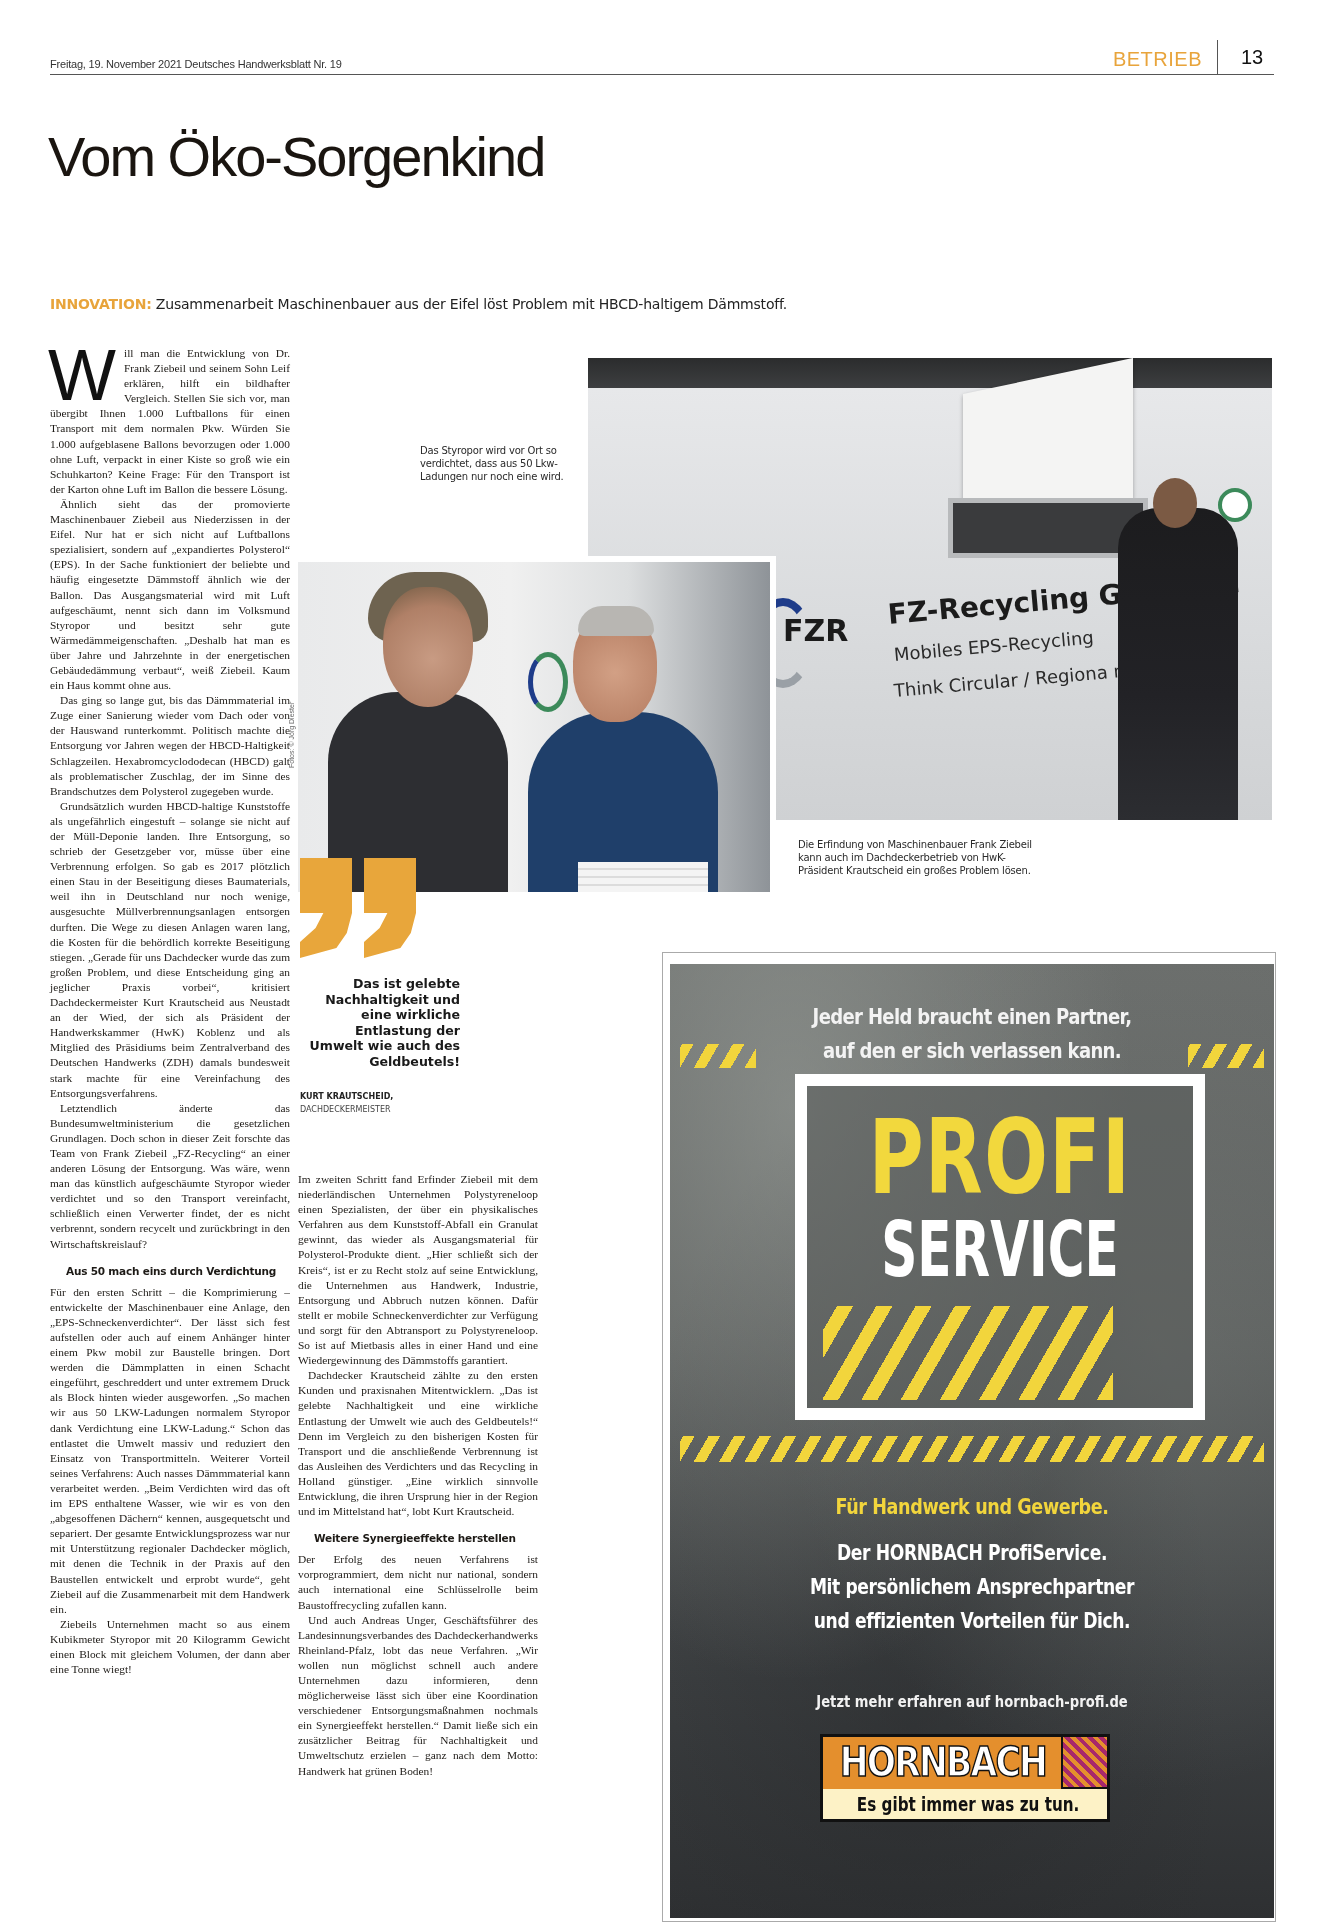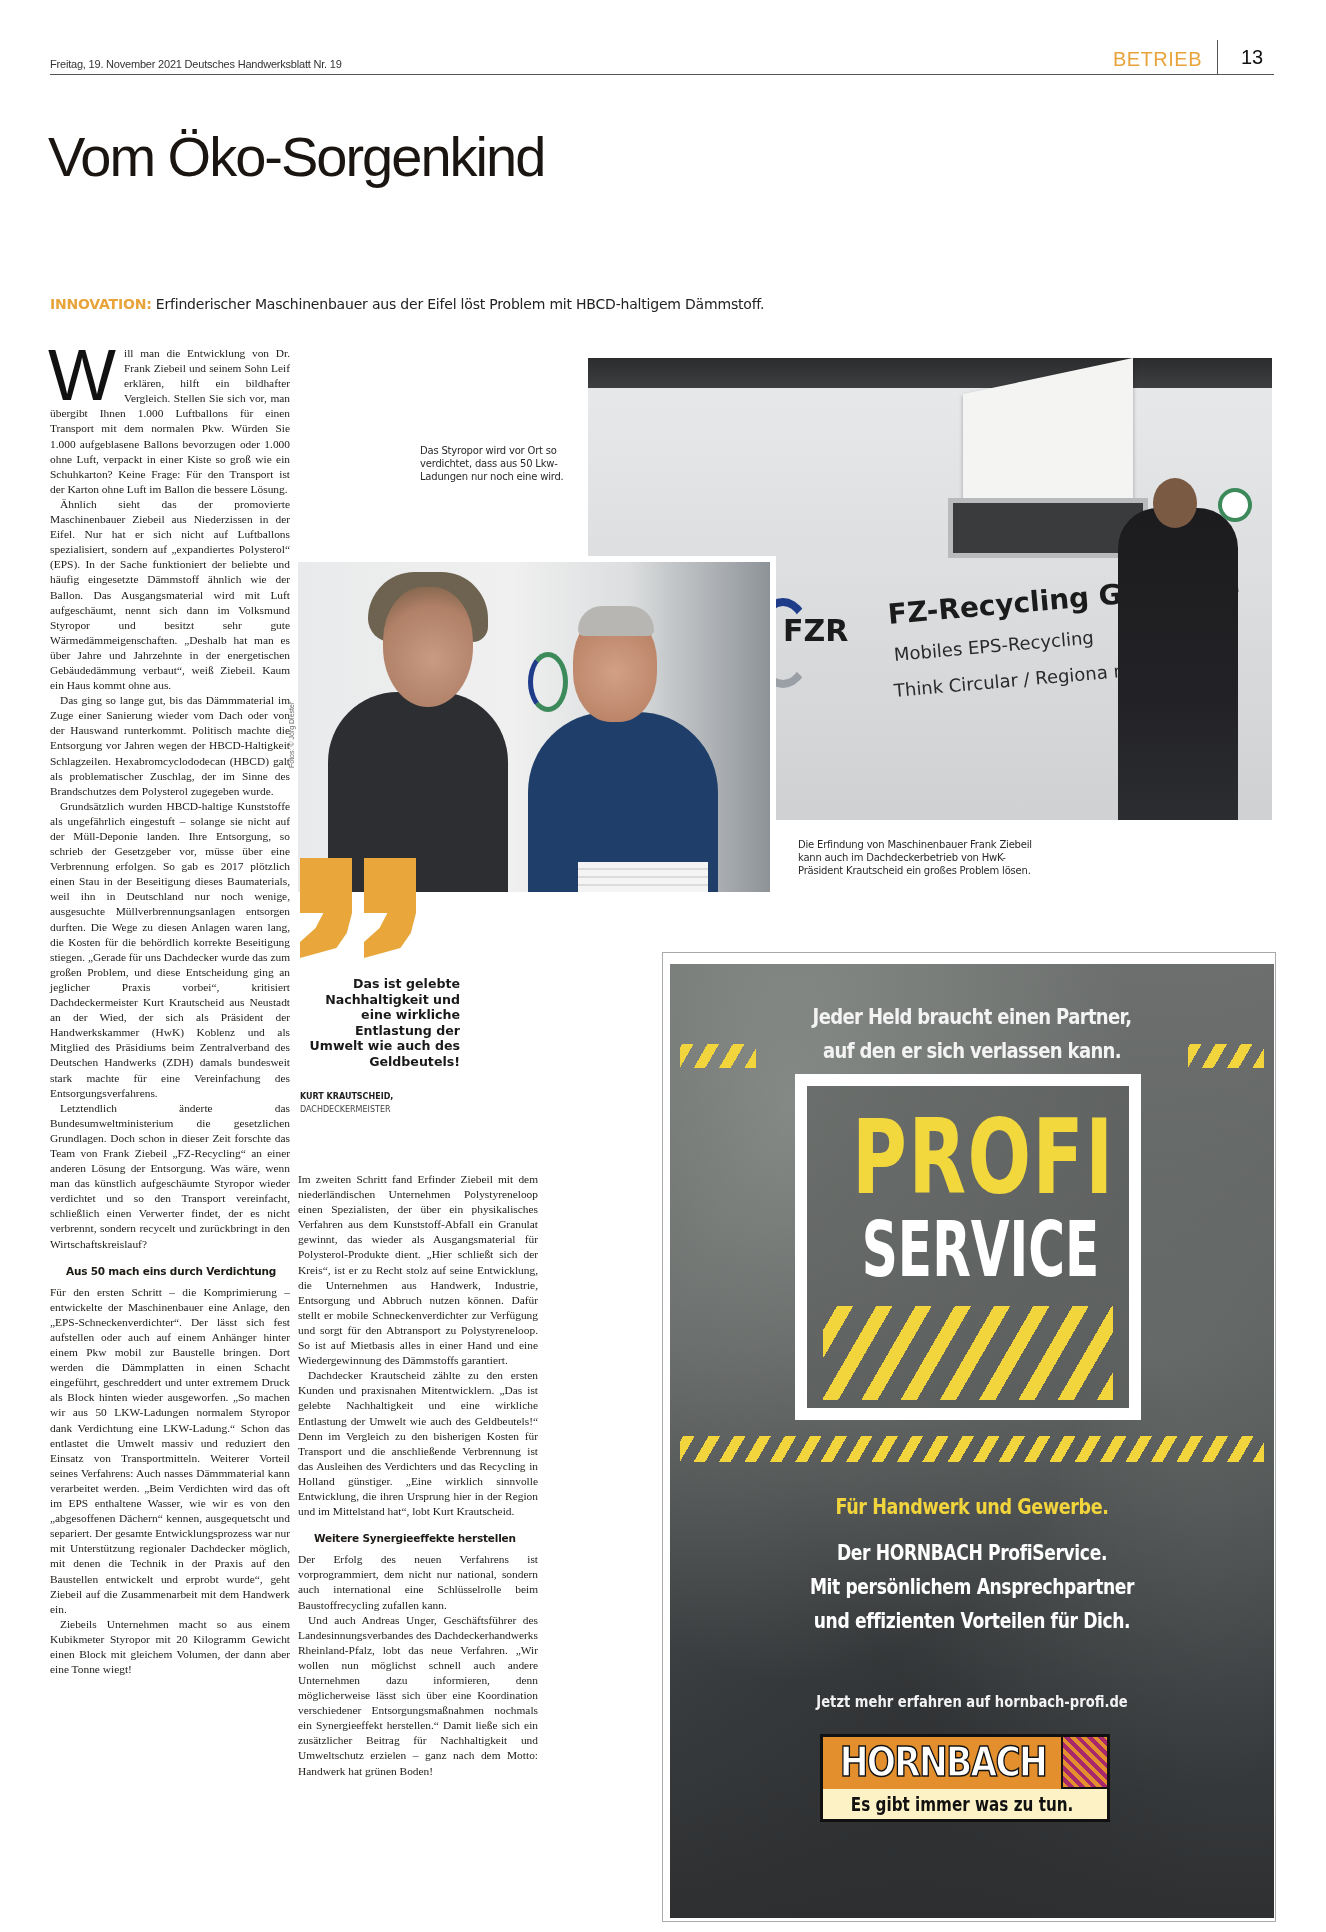--- a/index.html
+++ b/index.html
@@ -77,50 +77,50 @@
         background:
           radial-gradient(ellipse at 20% 15%, rgba(160,165,160,0.55), transparent 50%),
           radial-gradient(ellipse at 80% 40%, rgba(120,125,122,0.4), transparent 55%),
           radial-gradient(ellipse at 40% 80%, rgba(40,42,44,0.5), transparent 60%),
           linear-gradient(180deg, #6b6e6c 0%, #5a5d5c 40%, #3c3f41 75%, #2e3032 100%); }
   .ad-headline { position: absolute; left: 0; top: 36px; width: 100%; text-align: center; font-family: "DejaVu Sans", sans-serif; font-weight: bold; font-size: 22px; line-height: 34px; color: #f3f3f3; letter-spacing: -0.8px; transform: scaleX(0.82); }
   .hazard { position: absolute; height: 24px; background: repeating-linear-gradient(-60deg, #f2d53c 0 10px, transparent 10px 22px); }
   .hazard-left { left: 10px; top: 80px; width: 76px; }
   .hazard-right { right: 10px; top: 80px; width: 76px; }
   .hazard-bottom { left: 10px; top: 472px; width: 584px; height: 26px; }
-  .profi-box { position: absolute; left: 125px; top: 110px; width: 346px; height: 346px; border: 12px solid #ffffff; background: rgba(90,94,92,0.6); }
+  .profi-box { position: absolute; left: 125px; top: 110px; width: 410px; height: 346px; border: 12px solid #ffffff; background: rgba(90,94,92,0.6); }
   .profi-word { position: absolute; left: 0; top: 16px; width: 100%; text-align: center; font-family: "DejaVu Sans", sans-serif; font-weight: bold; font-size: 104px; line-height: 110px; color: #f2d83d; letter-spacing: 2px; transform: scaleX(0.72); }
   .service-word { position: absolute; left: 0; top: 124px; width: 100%; text-align: center; font-family: "DejaVu Sans", sans-serif; font-weight: bold; font-size: 76px; line-height: 80px; color: #ffffff; transform: scaleX(0.66); }
   .profi-stripes { position: absolute; left: 16px; top: 220px; width: 290px; height: 94px; background: repeating-linear-gradient(-60deg, #f2d53c 0 14px, transparent 14px 34px); }
   .ad-sub { position: absolute; left: 0; top: 530px; width: 100%; text-align: center; font-family: "DejaVu Sans", sans-serif; font-weight: bold; font-size: 22px; color: #f2d53c; transform: scaleX(0.8); letter-spacing: -0.5px; }
   .ad-body { position: absolute; left: 0; top: 572px; width: 100%; text-align: center; font-family: "DejaVu Sans", sans-serif; font-weight: bold; font-size: 22px; line-height: 34px; color: #ffffff; transform: scaleX(0.78); letter-spacing: -0.5px; }
   .ad-cta { position: absolute; left: 0; top: 728px; width: 100%; text-align: center; font-family: "DejaVu Sans", sans-serif; font-weight: bold; font-size: 16px; color: #f2f2f2; transform: scaleX(0.82); }
   .hornbach-logo { position: absolute; left: 150px; top: 770px; width: 290px; height: 88px; border: 3px solid #111; background: #111; }
   .hb-top { position: absolute; left: 0; top: 0; width: 238px; height: 58px; background: #e48f2d; }
   .hb-word { position: absolute; left: 0; top: 2px; width: 238px; text-align: center; font-family: "DejaVu Sans", sans-serif; font-weight: bold; font-size: 40px; line-height: 46px; color: #fff; -webkit-text-stroke: 1.5px #111; transform: scaleX(0.86); letter-spacing: -2px; }
   .hb-mark { position: absolute; left: 240px; top: 0; width: 44px; height: 50px; background: repeating-linear-gradient(45deg, #e48f2d 0 4px, #a8286b 4px 8px); }
-  .hb-bottom { position: absolute; left: 0; top: 52px; width: 284px; height: 30px; background: #fdf2c6; text-align: left; font-family: "DejaVu Sans", sans-serif; font-weight: bold; font-size: 19px; line-height: 30px; color: #111; }
+  .hb-bottom { position: absolute; left: 0; top: 52px; width: 284px; height: 30px; background: #fdf2c6; text-align: right; font-family: "DejaVu Sans", sans-serif; font-weight: bold; font-size: 19px; line-height: 30px; color: #111; }
   .hb-bottom span { display: inline-block; transform: scaleX(0.8); }
 </style>
 </head>
 <body>
 
 <header class="page-header">
   <div class="header-meta">Freitag, 19. November 2021  Deutsches Handwerksblatt  Nr. 19</div>
   <div class="header-rule"></div>
   <div class="header-section">BETRIEB</div>
   <div class="header-vrule"></div>
   <div class="header-page">13</div>
 </header>
 
 <h1 class="headline">
   <span>Vom Öko-Sorgenkind</span>
 </h1>
 <div class="kicker">
-  <span class="label">INNOVATION:</span><span> Erfinderischer Maschinenbauer aus der Eifel löst Problem mit HBCD-haltigem Dämmstoff.</span>
+  <span class="label">INNOVATION:</span><span> Zusammenarbeit Maschinenbauer aus der Eifel löst Problem mit HBCD-haltigem Dämmstoff.</span>
 </div>
 
 <div class="col col1">
   <p class="noindent"><span class="dropcap">W</span><span>ill man die Entwicklung von Dr. Frank Ziebeil und seinem Sohn Leif erklären, hilft ein bildhafter Vergleich. Stellen Sie sich vor, man übergibt Ihnen 1.000 Luftballons für einen Transport mit dem normalen Pkw. Würden Sie 1.000 aufgeblasene Ballons bevorzugen oder 1.000 ohne Luft, verpackt in einer Kiste so groß wie ein Schuhkarton? Keine Frage: Für den Transport ist der Karton ohne Luft im Ballon die bessere Lösung.</span></p>
   <p>Ähnlich sieht das der promovierte Maschinenbauer Ziebeil aus Niederzissen in der Eifel. Nur hat er sich nicht auf Luftballons spezialisiert, sondern auf „expandiertes Polysterol“ (EPS). In der Sache funktioniert der beliebte und häufig eingesetzte Dämmstoff ähnlich wie der Ballon. Das Ausgangsmaterial wird mit Luft aufgeschäumt, nennt sich dann im Volksmund Styropor und besitzt sehr gute Wärmedämmeigenschaften. „Deshalb hat man es über Jahre und Jahrzehnte in der energetischen Gebäudedämmung verbaut“, weiß Ziebeil. Kaum ein Haus kommt ohne aus.</p>
   <p>Das ging so lange gut, bis das Dämmmaterial im Zuge einer Sanierung wieder vom Dach oder von der Hauswand runterkommt. Politisch machte die Entsorgung vor Jahren wegen der HBCD-Haltigkeit Schlagzeilen. Hexabromcyclododecan (HBCD) galt als problematischer Zuschlag, der im Sinne des Brandschutzes dem Polysterol zugegeben wurde.</p>
   <p>Grundsätzlich wurden HBCD-haltige Kunststoffe als ungefährlich eingestuft – solange sie nicht auf der Müll-Deponie landen. Ihre Entsorgung, so schrieb der Gesetzgeber vor, müsse über eine Verbrennung erfolgen. So gab es 2017 plötzlich einen Stau in der Beseitigung dieses Baumaterials, weil ihn in Deutschland nur noch wenige, ausgesuchte Müllverbrennungsanlagen entsorgen durften. Die Wege zu diesen Anlagen waren lang, die Kosten für die behördlich korrekte Beseitigung stiegen. „Gerade für uns Dachdecker wurde das zum großen Problem, und diese Entscheidung ging an jeglicher Praxis vorbei“, kritisiert Dachdeckermeister Kurt Krautscheid aus Neustadt an der Wied, der sich als Präsident der Handwerkskammer (HwK) Koblenz und als Mitglied des Präsidiums beim Zentralverband des Deutschen Handwerks (ZDH) damals bundesweit stark machte für eine Vereinfachung des Entsorgungsverfahrens.</p>
   <p>Letztendlich änderte das Bundesumweltministerium die gesetzlichen Grundlagen. Doch schon in dieser Zeit forschte das Team von Frank Ziebeil „FZ-Recycling“ an einer anderen Lösung der Entsorgung. Was wäre, wenn man das künstlich aufgeschäumte Styropor wieder verdichtet und so den Transport vereinfacht, schließlich einen Verwerter findet, der es nicht verbrennt, sondern recycelt und zurückbringt in den Wirtschaftskreislauf?</p>
   <p class="subhead">Aus 50 mach eins durch Verdichtung</p>
   <p class="noindent">Für den ersten Schritt – die Komprimierung – entwickelte der Maschinenbauer eine Anlage, den „EPS-Schneckenverdichter“. Der lässt sich fest aufstellen oder auch auf einem Anhänger hinter einem Pkw mobil zur Baustelle bringen. Dort werden die Dämmplatten in einen Schacht eingeführt, geschreddert und unter extremem Druck als Block hinten wieder ausgeworfen. „So machen wir aus 50 LKW-Ladungen normalem Styropor dank Verdichtung eine LKW-Ladung.“ Schon das entlastet die Umwelt massiv und reduziert den Einsatz von Transportmitteln. Weiterer Vorteil seines Verfahrens: Auch nasses Dämmmaterial kann verarbeitet werden. „Beim Verdichten wird das oft im EPS enthaltene Wasser, wie wir es von den „abgesoffenen Dächern“ kennen, ausgequetscht und separiert. Der gesamte Entwicklungsprozess war nur mit Unterstützung regionaler Dachdecker möglich, mit denen die Technik in der Praxis auf den Baustellen entwickelt und erprobt wurde“, geht Ziebeil auf die Zusammenarbeit mit dem Handwerk ein.</p>

